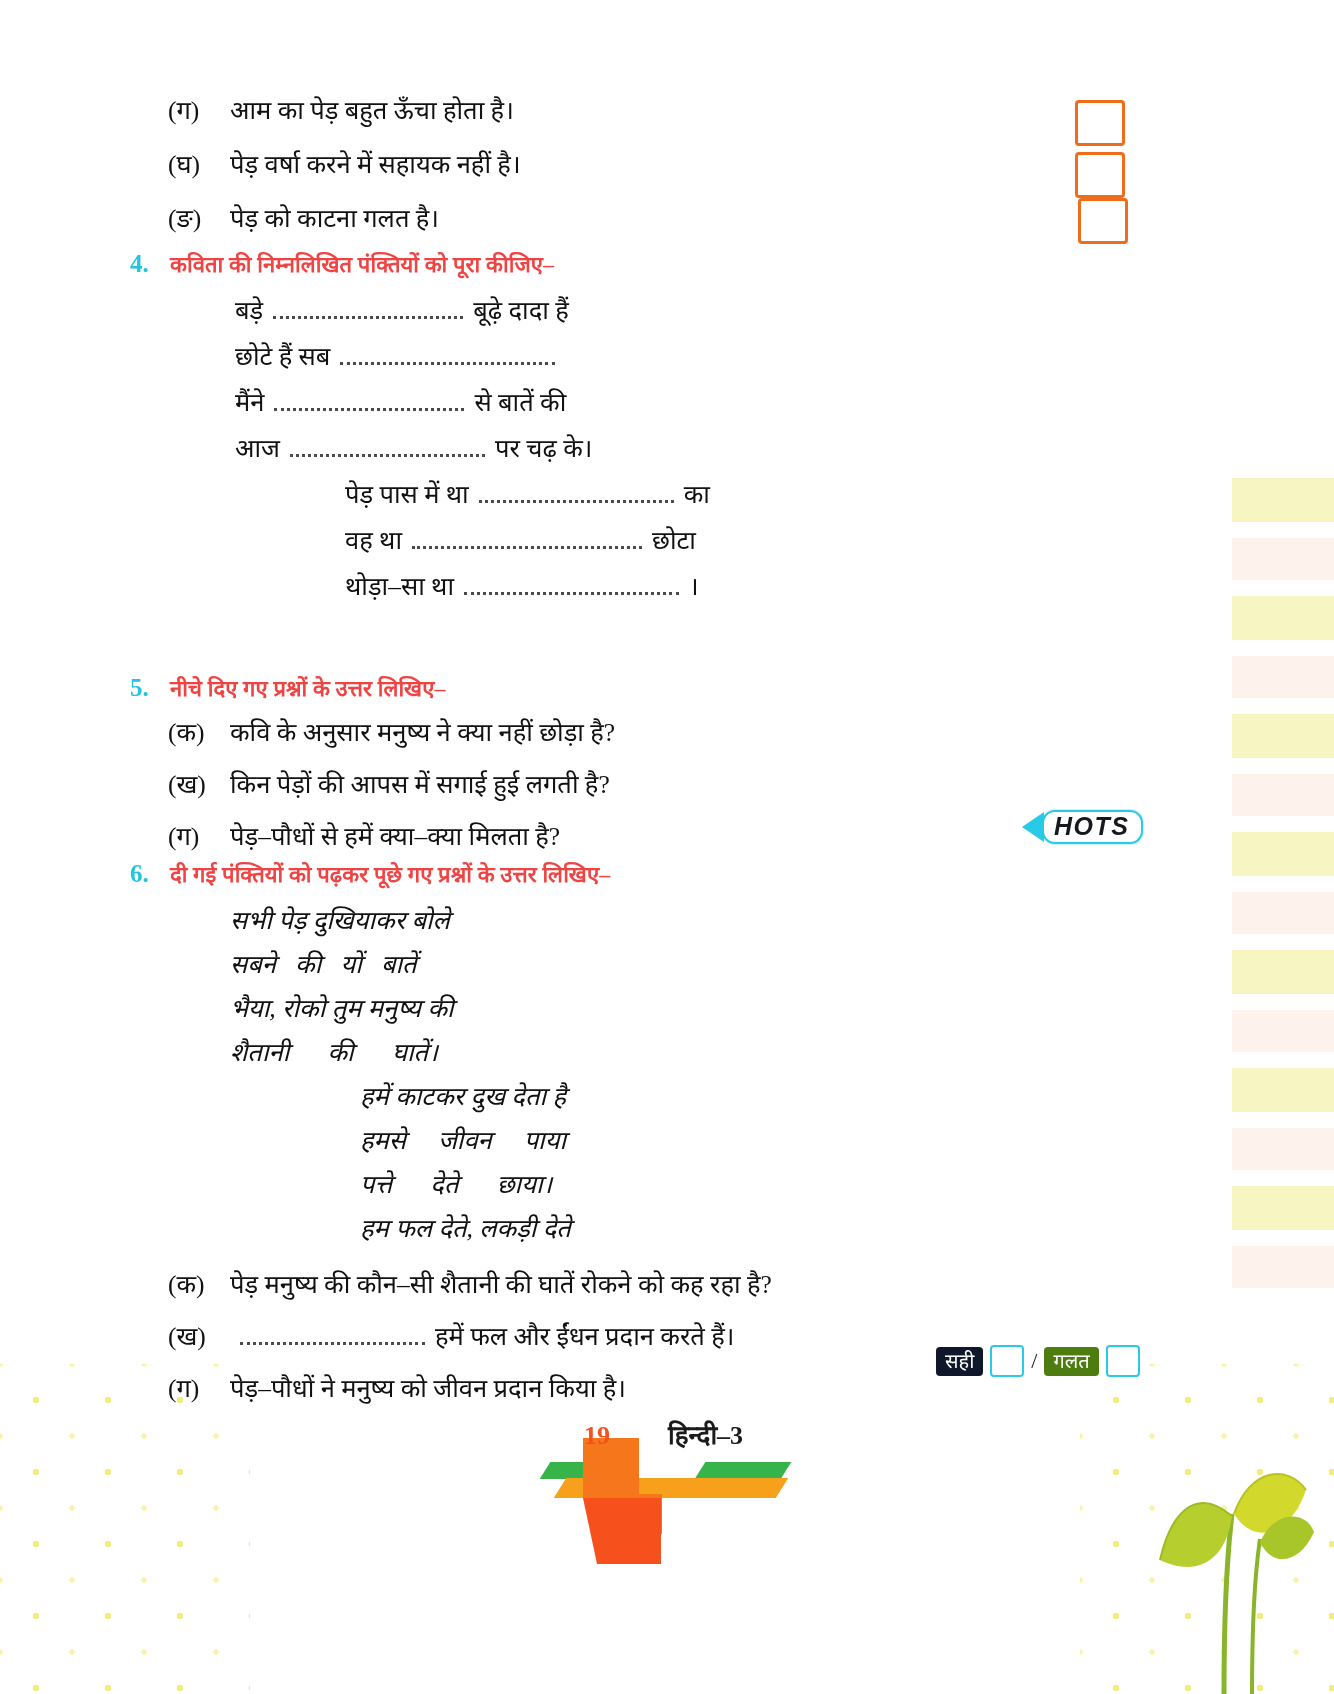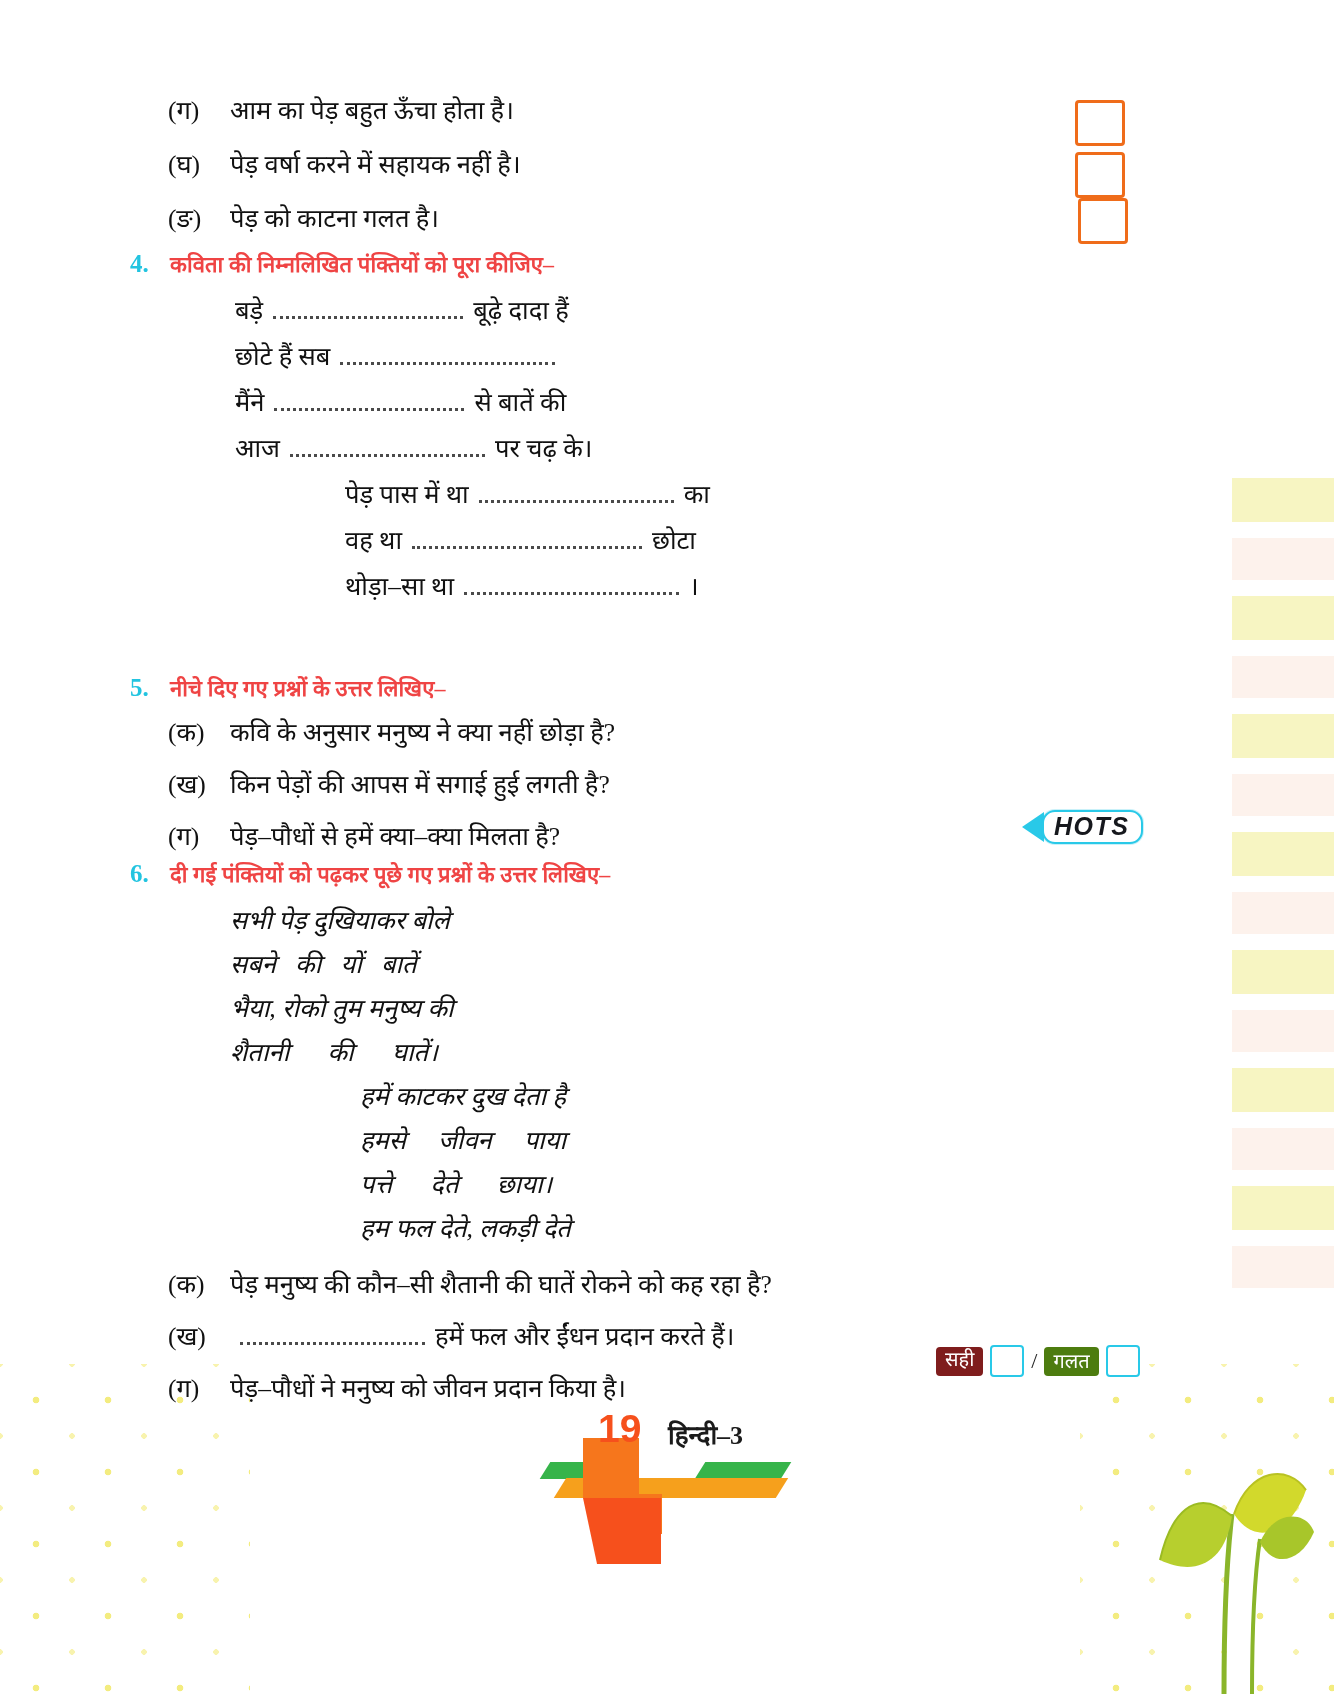--- a/index.html
+++ b/index.html
@@ -90,37 +90,37 @@
     font-style:italic;font-weight:700;font-size:25px;letter-spacing:1.5px;
     color:#16181d;line-height:1;
   }
 
   
   .tf-row{position:absolute;display:flex;align-items:center;gap:7px;z-index:6;}
   .tf-tag{
     font-size:20px;color:#fff;padding:3px 9px 4px 9px;border-radius:4px;
     font-family:"Liberation Serif","DejaVu Serif",serif;line-height:1.1;
   }
-  .tf-tag.sahi{background:#7f1d1d;font-family:Liberation Mono, monospace;}
+  .tf-tag.sahi{background:#0f172a;}
   .tf-tag.galat{background:#4d7c0f;}
   .tf-box{width:30px;height:28px;border:2.5px solid #29c9e8;border-radius:4px;background:#fff;}
   .tf-slash{font-size:22px;color:#222;}
 
   
   .footer{position:absolute;left:0;bottom:0;width:1334px;height:300px;z-index:7;}
   .rib-green-l{position:absolute;left:545px;bottom:215px;width:58px;height:17px;background:#36b44a;transform:skewX(-32deg);}
   .rib-green-r{position:absolute;left:700px;bottom:215px;width:86px;height:17px;background:#36b44a;transform:skewX(-32deg);}
   .rib-orange{position:absolute;left:560px;bottom:196px;width:222px;height:20px;background:#f6a01c;transform:skewX(-32deg);}
   .rib-block1{position:absolute;left:583px;bottom:196px;width:56px;height:60px;background:#f6761c;}
   .rib-block2{position:absolute;left:583px;bottom:130px;width:78px;height:66px;background:#f6501c;
       clip-path:polygon(0 0,100% 0,100% 100%,18% 100%);}
   .rib-block3{position:absolute;left:614px;bottom:160px;width:48px;height:40px;background:#f6761c;}
   .page-num{
-    position:absolute;left:598px;bottom:243px;font-size:39px;font-weight:700;
-    color:#f6501c;font-family:Liberation Sans, sans-serif;
+    position:absolute;left:584px;bottom:243px;font-size:26px;font-weight:700;
+    color:#f6501c;font-family:Liberation Serif, serif;
   }
   .book-label{
     position:absolute;left:668px;bottom:242px;font-size:26px;font-weight:700;
     color:#1b1b1b;font-family:"Liberation Serif","DejaVu Serif",serif;
   }
   
   .plant{position:absolute;right:20px;bottom:0;width:240px;height:330px;z-index:8;}
 </style>
 </head>
 <body>

